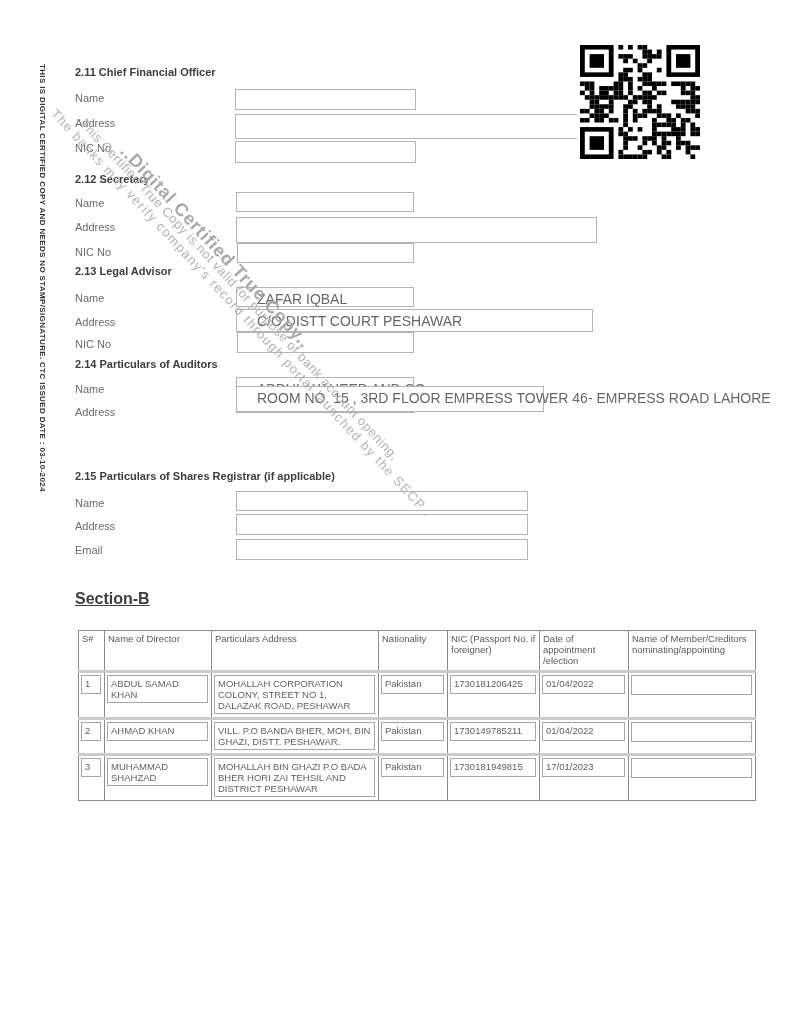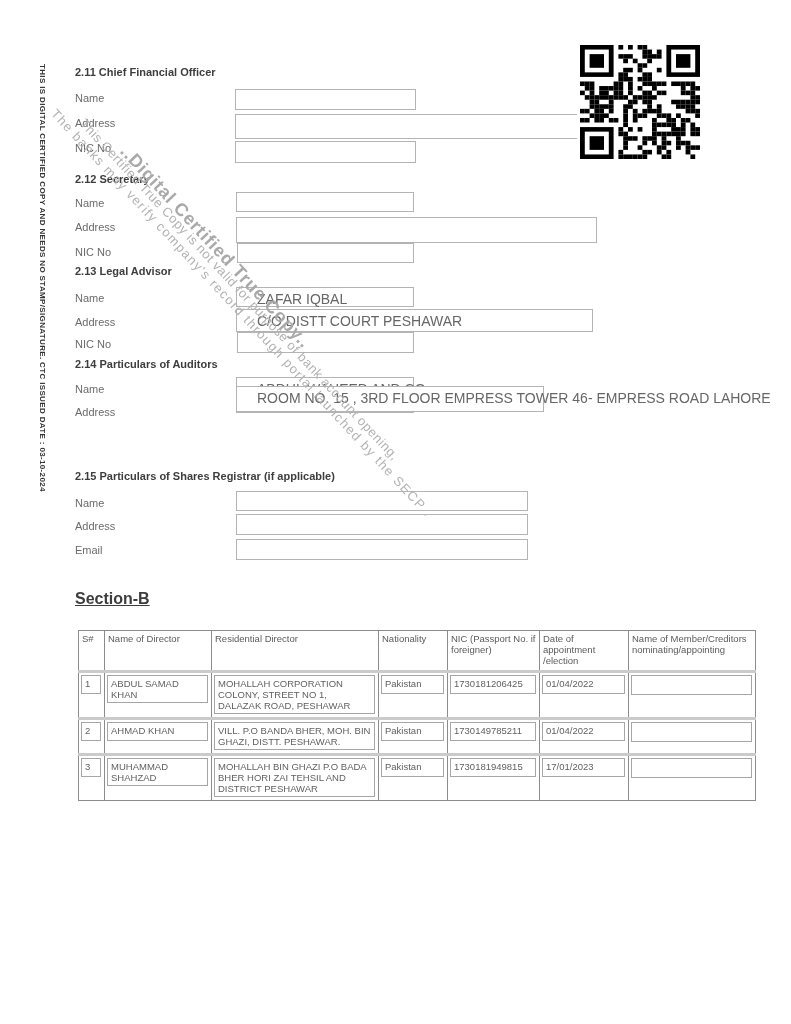--- a/index.html
+++ b/index.html
@@ -338,21 +338,21 @@
         <col style="width:167px">
       <col style="width:69px">
         <col style="width:92px">
         <col style="width:89px">
         <col style="width:127px">
     </colgroup>
     <thead>
       <tr>
         <th>S#</th>
         <th>Name of Director</th>
-        <th>Residential Director</th>
+        <th>Particulars Address</th>
         <th>Nationality</th>
         <th>NIC (Passport No. if foreigner)</th>
         <th>Date of appointment /election</th>
         <th>Name of Member/Creditors nominating/appointing</th>
       </tr>
     </thead>
     <tbody>
       <tr>
         <td>
             <div class="cellbox">1</div>

